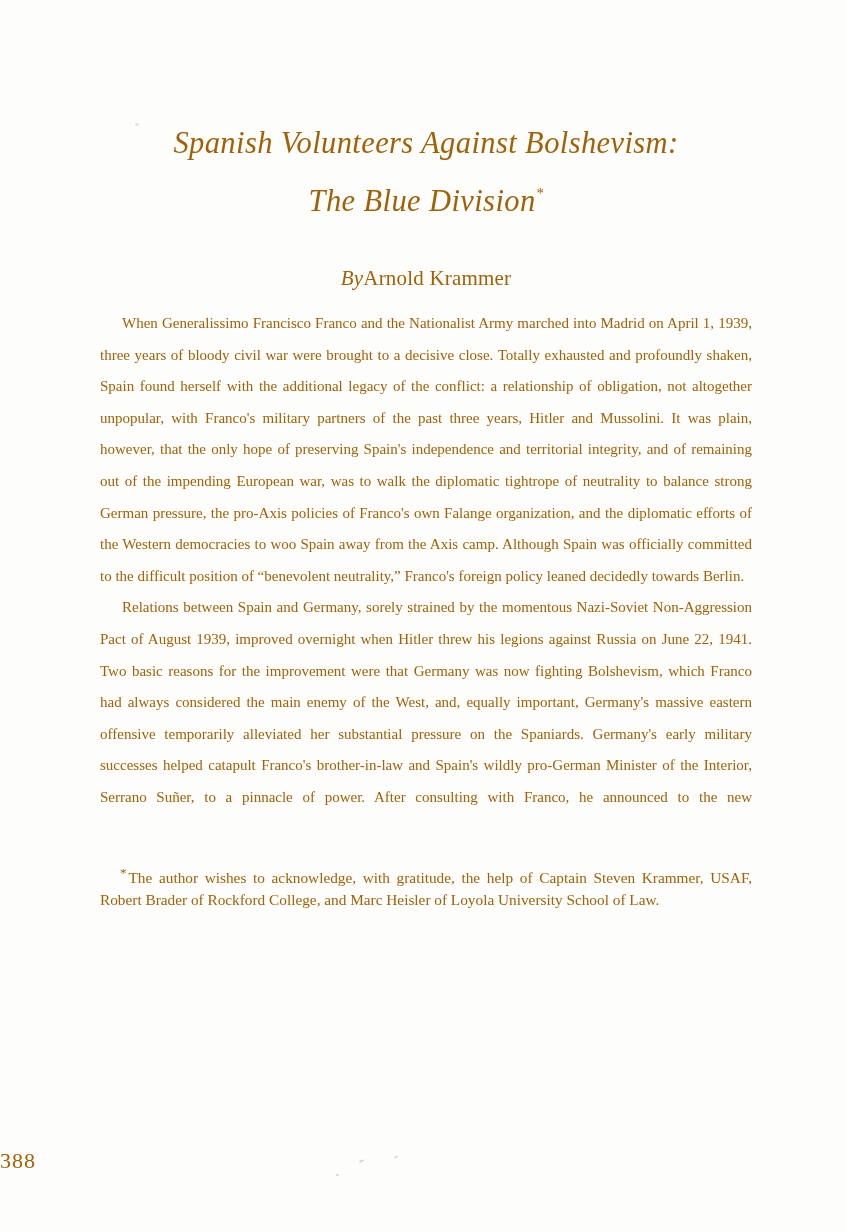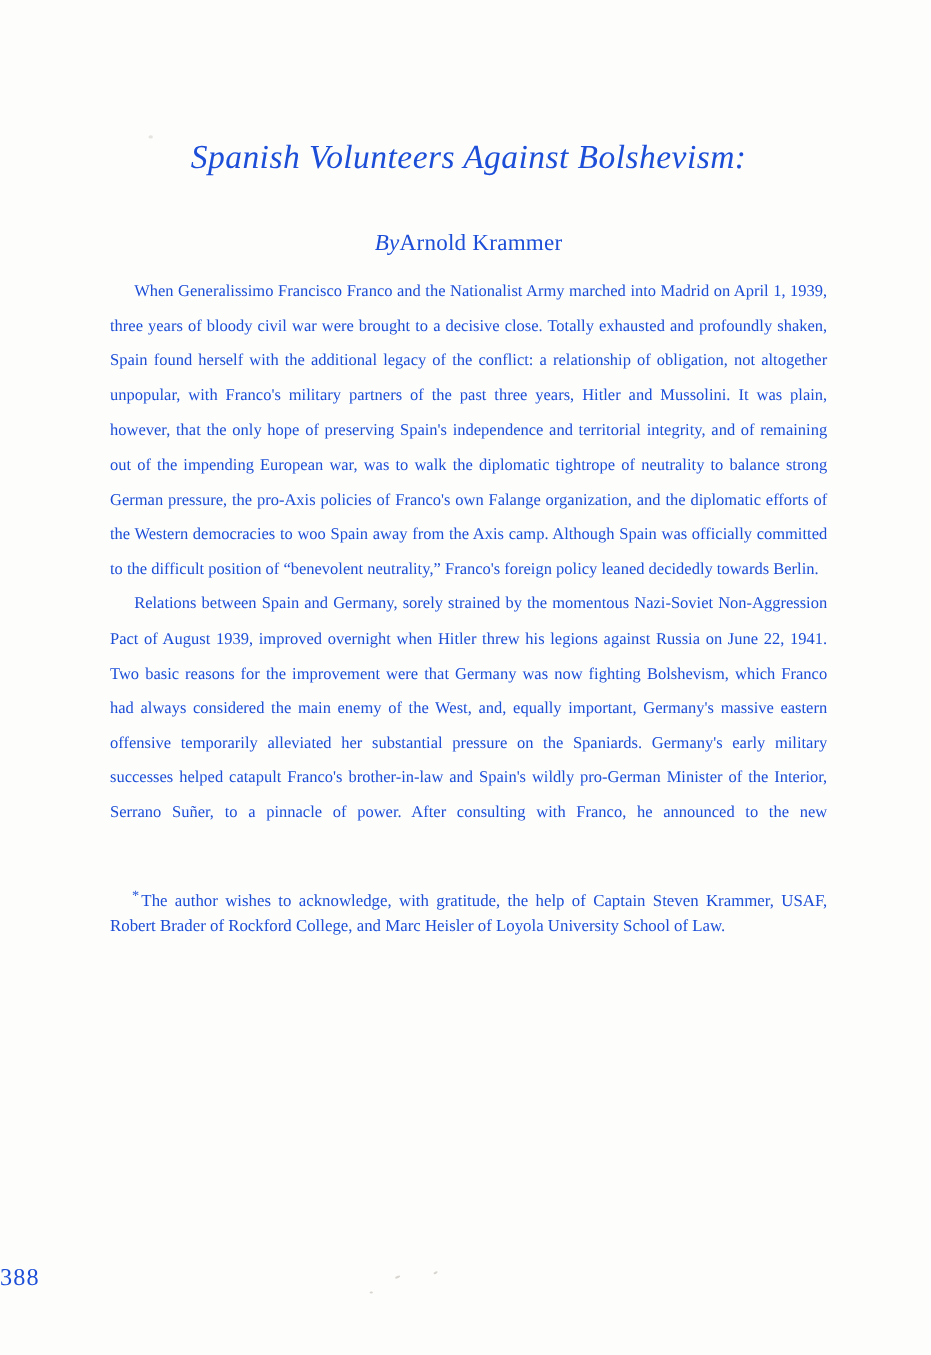--- a/index.html
+++ b/index.html
@@ -8,21 +8,21 @@
     background: #ffffff;
   }
   .page {
     position: relative;
     width: 846px;
     height: 1232px;
     margin: 0 auto;
     background: #fdfdfb;
     overflow: hidden;
     font-family: "Liberation Serif", "DejaVu Serif", serif;
-    color: #1d4ed8;
+    color: #a16207;
   }
   .content {
     position: absolute;
     left: 100px;
     top: 0;
     width: 652px;
   }
 
   
   .title-block {
@@ -118,20 +118,21 @@
 </style>
 </head>
 <body>
 
 <div class="page">
 
   <div class="content">
 
     <div class="title-block">
       <div class="title-line">Spanish Volunteers Against Bolshevism:</div>
+      <div class="title-line second"><span>The Blue Division</span><span class="title-star">*</span></div>
     </div>
 
     <div class="byline">
       <span class="by">By</span><span>Arnold Krammer</span>
     </div>
 
     <div class="body-text">
       <p>When Generalissimo Francisco Franco and the Nationalist Army marched into Madrid on April 1, 1939, three years of bloody civil war were brought to a decisive close. Totally exhausted and profoundly shaken, Spain found herself with the additional legacy of the conflict: a relationship of obligation, not altogether unpopular, with Franco's military partners of the past three years, Hitler and Mussolini. It was plain, however, that the only hope of preserving Spain's independence and territorial integrity, and of remaining out of the impending European war, was to walk the diplomatic tightrope of neutrality to balance strong German pressure, the pro-Axis policies of Franco's own Falange organization, and the diplomatic efforts of the Western democracies to woo Spain away from the Axis camp. Although Spain was officially committed to the difficult position of “benevolent neutrality,” Franco's foreign policy leaned decidedly towards Berlin.</p>
       <p>Relations between Spain and Germany, sorely strained by the momentous Nazi-Soviet Non-Aggression Pact of August 1939, improved overnight when Hitler threw his legions against Russia on June 22, 1941. Two basic reasons for the improvement were that Germany was now fighting Bolshevism, which Franco had always considered the main enemy of the West, and, equally important, Germany's massive eastern offensive temporarily alleviated her substantial pressure on the Spaniards. Germany's early military successes helped catapult Franco's brother-in-law and Spain's wildly pro-German Minister of the Interior, Serrano Suñer, to a pinnacle of power. After consulting with Franco, he announced to the new</p>
     </div>

